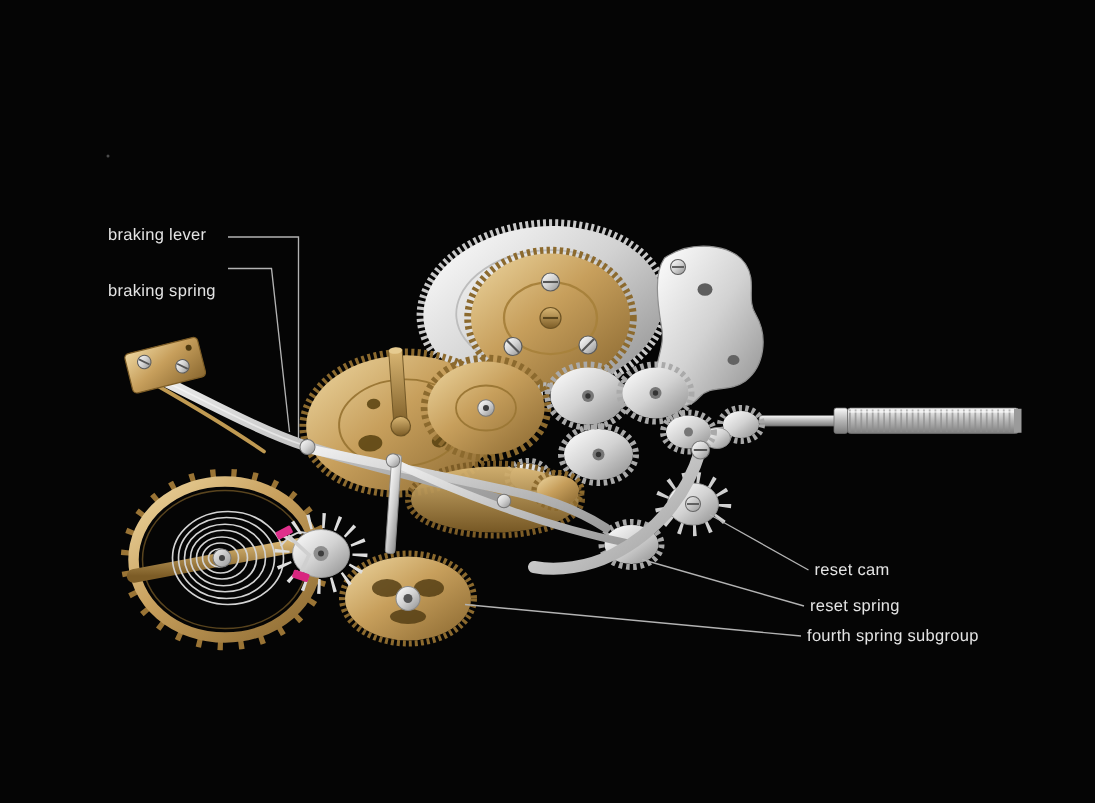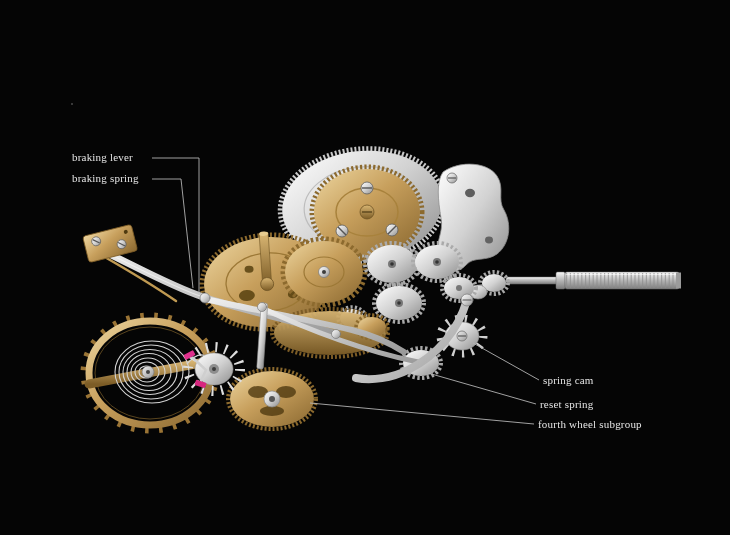--- a/index.html
+++ b/index.html
@@ -1,21 +1,21 @@
 <!DOCTYPE html>
 <html><head>
 <meta charset="utf-8">
 <style>
   html, body { margin: 0; padding: 0; background: #000; }
   #stage {
     position: relative;
     width: 730px; height: 535px;
     background: #050505;
     overflow: hidden;
-    font-family: Liberation Serif, serif;
+    font-family: Liberation Sans, sans-serif;
   }
   #mech { position: absolute; left: 0; top: 0; }
   .lbl {
     position: absolute;
     font-size: 11px;
     line-height: 13px;
     color: #e4e4e4;
     letter-spacing: 0.2px;
     white-space: nowrap;
   }
@@ -251,18 +251,18 @@
     <g stroke="#b3b3b3" stroke-width="0.9" fill="none">
       <polyline points="152,158 199,158 199,293"></polyline>
       <polyline points="152,179 181,179 193,288"></polyline>
       <line x1="539" y1="380" x2="473" y2="343"></line>
       <line x1="536" y1="404" x2="428" y2="373"></line>
       <line x1="534" y1="424" x2="310" y2="403"></line>
     </g>
   </svg>
 
   <div class="lbl" style="left:72px; top:151px;">braking lever</div>
-  <div class="lbl" style="left:72px; top:172px;">braking spring</div>
-  <div class="lbl" style="left:543px; top:374px;">spring cam</div>
+  <div class="lbl" style="left:72px; top:188px;">braking spring</div>
+  <div class="lbl" style="left:543px; top:374px;">reset cam</div>
   <div class="lbl" style="left:540px; top:398px;">reset spring</div>
-  <div class="lbl" style="left:538px; top:418px;">fourth wheel subgroup</div>
+  <div class="lbl" style="left:538px; top:418px;">fourth spring subgroup</div>
 
 </div>
 
 </body></html>

